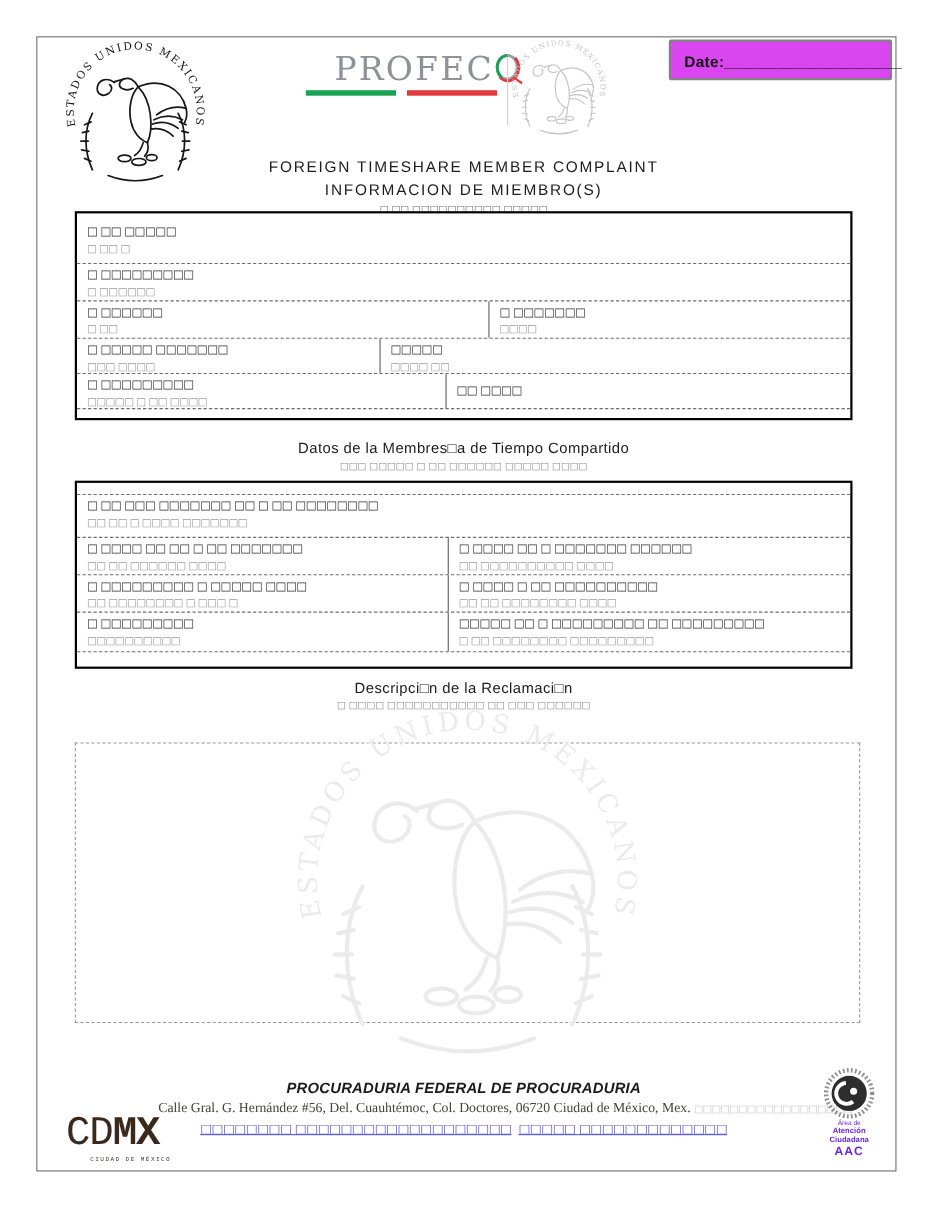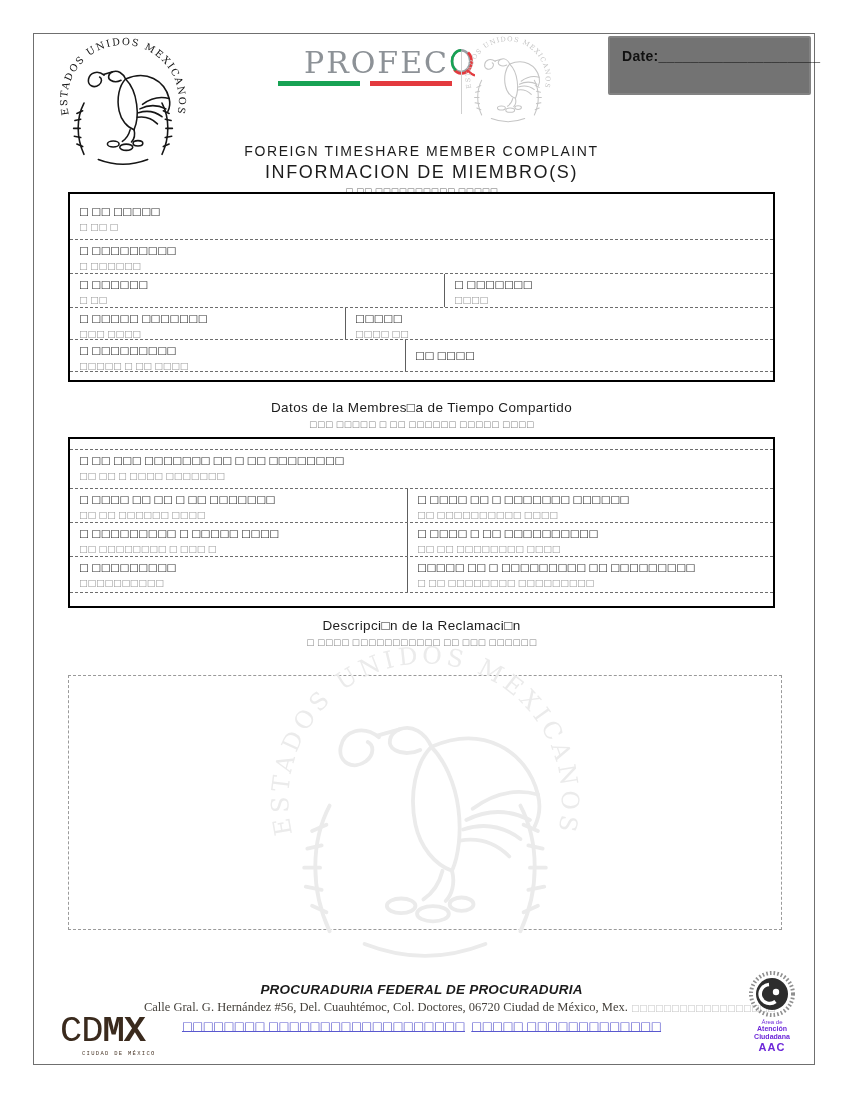--- a/index.html
+++ b/index.html
@@ -16,27 +16,27 @@
   
   .profeco{left:272px;top:47px;width:186px;text-align:center;}
   .profeco-word{font-family:"DejaVu Serif","Liberation Serif",serif;font-size:30px;letter-spacing:2px;color:#8d9297;line-height:30px;white-space:nowrap;margin-left:32px;}
   .profeco-word svg{vertical-align:-4px;}
   .bars{display:flex;justify-content:center;gap:10px;margin-top:3px;}
   .bar{width:82px;height:4.5px;}
   .profeco-sub{margin-top:5px;font-size:8.5px;letter-spacing:1px;color:#a9afb4;line-height:10.5px;font-family:"Liberation Serif",serif;}
   .logo-divider{left:461px;top:52px;width:1px;height:62px;background:#cfcfcf;}
 
   
-  .date-box{left:608px;top:36px;width:203px;height:59px;border:2.5px solid #828282;border-radius:2px;box-sizing:border-box;background:#737373;}
+  .date-box{left:608px;top:36px;width:203px;height:37px;border:2.5px solid #828282;border-radius:2px;box-sizing:border-box;background:#d946ef;}
   .date-box span{display:block;margin:10px 0 0 12px;font-size:14px;font-weight:bold;color:#111;letter-spacing:.3px;}
 
   
   .titles{left:68px;top:123px;width:707px;text-align:center;color:#1c1c1c;margin-top:20px;}
   .title-l1{font-size:14px;letter-spacing:1.6px;line-height:17px;white-space:nowrap;}
-  .title-l2{font-size:18px;letter-spacing:1.6px;line-height:17px;margin-top:4px;white-space:nowrap;}
+  .title-l2{font-size:14px;letter-spacing:1.6px;line-height:17px;margin-top:4px;white-space:nowrap;}
   .glyph-sub{margin-top:5px;font-size:8.5px;color:#6e6e6e;letter-spacing:0;font-family:"DejaVu Sans",sans-serif;}
 
   
   .t-table{position:absolute;border:2.5px solid #000;box-sizing:border-box;background:#fff;display:flex;flex-direction:column;}
   .t-strip{flex:0 0 auto;}
   .dashed-b{border-bottom:1px dashed #6d6d6d;}
   .t-row{display:flex;border-bottom:1px dashed #6d6d6d;box-sizing:border-box;flex:0 0 auto;}
   .t-cell{box-sizing:border-box;padding:4px 6px 0 9px;flex:1 1 auto;min-width:0;overflow:hidden;}
   .t-cell.fixed{flex:0 0 auto;}
   .t-cell.split{border-left:1px solid #5e5e5e;}

